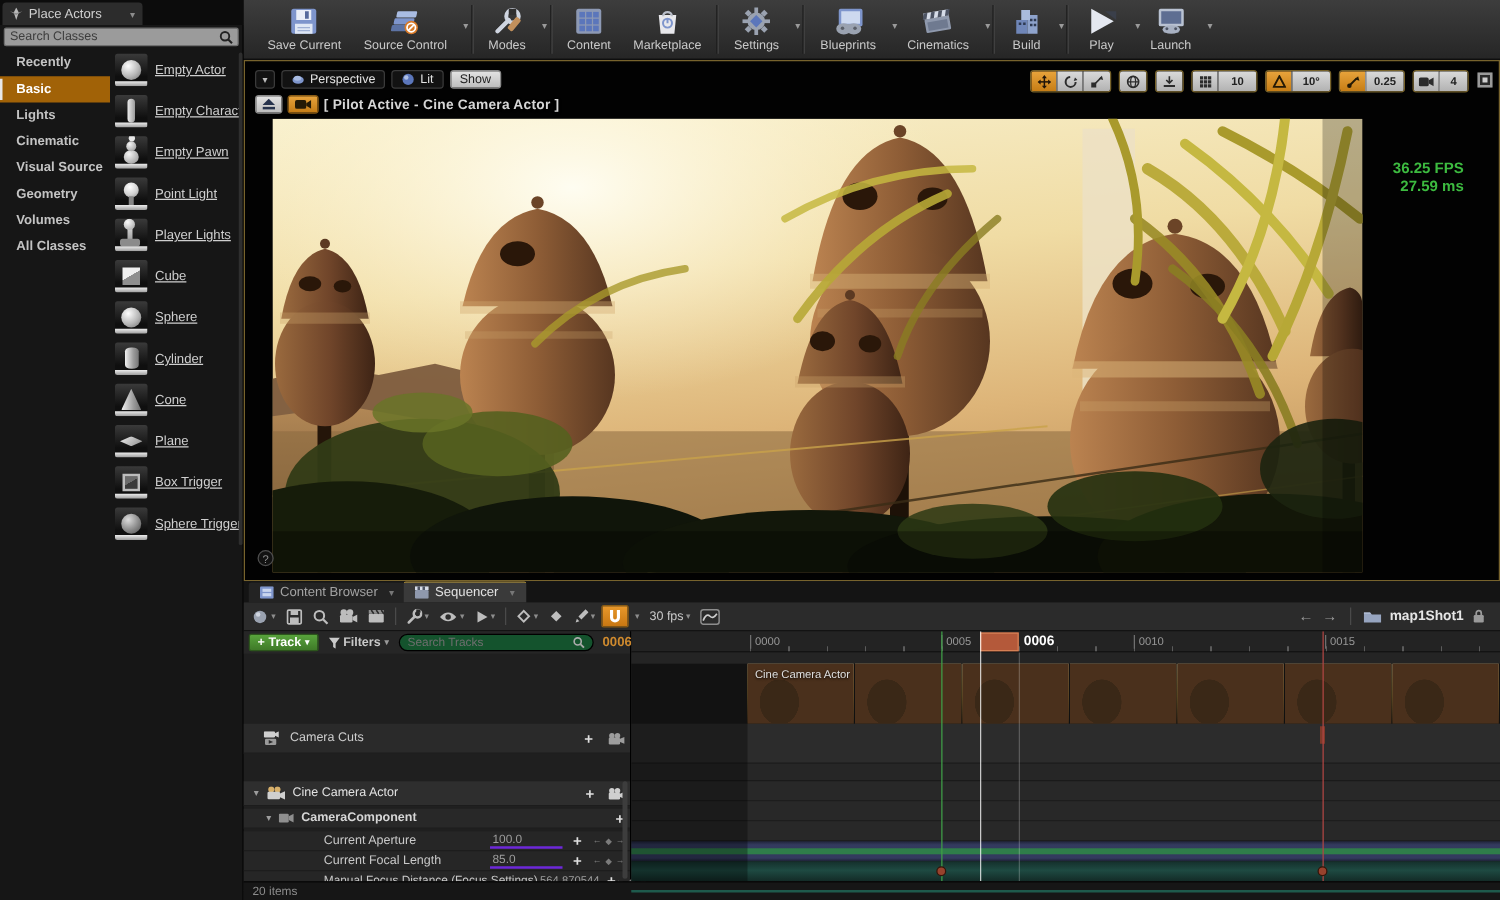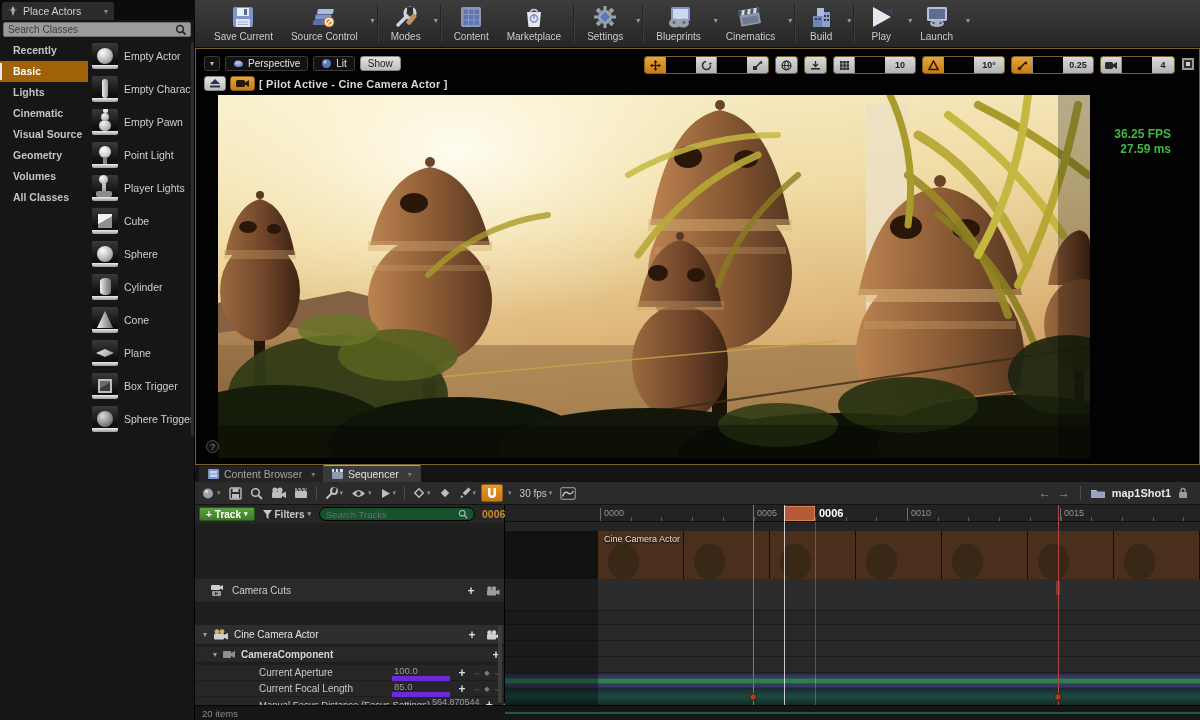--- a/index.html
+++ b/index.html
@@ -14,21 +14,21 @@
   #pa-tab .caret{margin-left:auto;color:#8c8c8c;font-size:8px;}
   #pa-search{position:absolute;left:3px;top:22px;width:188px;height:15px;background:#9b9b9b;border:1px solid #6f6f6f;border-radius:2px;display:flex;align-items:center;}
   #pa-search input{flex:1;background:transparent;border:none;outline:none;font-family:"Liberation Sans",sans-serif;font-size:10px;color:#2e2e2e;padding:0 4px;}
   #pa-search input::placeholder{color:#3d3d3d;}
   #cats{position:absolute;left:0;top:40px;width:88px;}
   .cat{position:relative;height:21px;line-height:21px;padding-left:13px;font-weight:bold;font-size:10.5px;color:#c3c3c3;cursor:default;}
   .cat.sel{background:#a16207;color:#ffffff;}
   .cat.sel::before{content:"";position:absolute;left:0;top:2px;bottom:2px;width:2px;background:#e8e8e8;}
   #items{position:absolute;left:88px;top:40px;width:104px;}
   .item{position:relative;height:33px;}
-  .item .lbl{position:absolute;left:36px;top:10px;font-size:10.5px;color:#cfcfcf;white-space:nowrap;}
+  .item .lbl{position:absolute;left:36px;top:10px;font-size:10.5px;color:#cfcfcf;white-space:nowrap;text-decoration:underline;}
   .tile{position:absolute;left:4px;top:3px;width:26px;height:26px;background:linear-gradient(180deg,#3a3a3a,#0f0f0f 70%);border-radius:2px;overflow:hidden;}
   .tile::after{content:"";position:absolute;left:0;right:0;bottom:0;height:4px;background:linear-gradient(180deg,#ececec,#9c9c9c);}
   .sh{position:absolute;}
   .sh.sphere{left:5px;top:5px;width:16px;height:16px;border-radius:50%;background:radial-gradient(circle at 35% 30%,#fdfdfd,#b7b7b7 55%,#6e6e6e);}
   .sh.char{left:10px;top:3px;width:6px;height:19px;border-radius:3px;background:linear-gradient(90deg,#ececec,#9a9a9a);}
   .sh.pawn{left:7px;top:11px;width:12px;height:11px;border-radius:50%;background:radial-gradient(circle at 35% 30%,#f4f4f4,#8f8f8f);}
   .sh.pawn::before{content:"";position:absolute;left:2px;top:-7px;width:8px;height:8px;border-radius:50%;background:radial-gradient(circle at 35% 30%,#f4f4f4,#8f8f8f);}
   .sh.pawn::after{content:"";position:absolute;left:3.5px;top:-12px;width:5px;height:5px;border-radius:50%;background:#e9e9e9;}
   .sh.bulb{left:7px;top:4px;width:12px;height:12px;border-radius:50%;background:radial-gradient(circle at 40% 30%,#ffffff,#d2d2d2 55%,#8d8d8d);}
   .sh.bulb::after{content:"";position:absolute;left:4px;top:11px;width:4px;height:7px;background:#858585;}
@@ -56,21 +56,21 @@
   #viewport{position:absolute;left:195px;top:48px;width:1005px;height:417px;background:#020202;border:1px solid #77632d;}
   #scene{position:absolute;left:22px;top:46px;width:872px;height:363px;}
   .pill{height:15px;border-radius:3px;display:inline-flex;align-items:center;gap:4px;padding:0 7px;font-size:10px;}
   .pill.dark{background:rgba(22,22,22,.82);color:#e3e3e3;border:1px solid #3a3a3a;}
   .pill.light{background:linear-gradient(180deg,#e3e3e3,#bdbdbd);color:#1d1d1d;border:1px solid #8a8a8a;}
   .pill.orange{background:linear-gradient(180deg,#e7a33c,#c47c16);border:1px solid #8a5c14;color:#241a06;}
   #vp-row1{position:absolute;left:8px;top:7px;display:flex;gap:5px;align-items:center;}
   #vp-row2{position:absolute;left:8px;top:27px;display:flex;gap:4px;align-items:center;}
   #pilot-label{font-size:11px;font-weight:bold;color:#d6d6d6;text-shadow:0 1px 2px #000;letter-spacing:.2px;}
   #vp-tools{position:absolute;right:24px;top:7px;display:flex;gap:6px;align-items:center;}
-  .vgroup{display:flex;border-radius:3px;overflow:hidden;border:1px solid #77622a;gap:30px;}
+  .vgroup{display:flex;border-radius:3px;overflow:hidden;border:1px solid #77622a;}
   .vbtn{width:21px;height:16px;display:flex;align-items:center;justify-content:center;background:linear-gradient(180deg,#dadada,#b2b2b2);border-right:1px solid #8f8f8f;font-size:9px;color:#222;}
   .vbtn:last-child{border-right:none;}
   .vbtn.on{background:linear-gradient(180deg,#e8a43c,#c67d15);}
   .vbtn.num{width:30px;font-weight:bold;}
   #vp-max{position:absolute;right:5px;top:9px;width:12px;height:12px;border:2px solid #9a9a9a;background:#2a2a2a;}
   #vp-max::after{content:"";position:absolute;left:2px;top:2px;width:4px;height:4px;background:#cfcfcf;}
   #fps{position:absolute;right:28px;top:78px;text-align:right;color:#3dbb40;font-size:12px;font-weight:bold;line-height:15px;}
   #vp-help{position:absolute;left:10px;bottom:11px;width:13px;height:13px;border-radius:50%;border:1px solid #4e4e4e;color:#8f8f8f;font-size:9px;display:flex;align-items:center;justify-content:center;background:rgba(30,30,30,.6);}
 
   
@@ -96,21 +96,21 @@
   #add-track{height:14px;background:linear-gradient(180deg,#58a33c,#3f7a28);border:1px solid #2c551c;border-radius:2px;color:#fff;font-size:10px;font-weight:bold;display:flex;align-items:center;gap:3px;padding:0 6px;}
   #filters-btn{height:14px;display:flex;align-items:center;gap:3px;color:#c9c9c9;font-size:10px;font-weight:bold;padding:0 4px;}
   #track-search{flex:1;height:14px;background:#14532d;border:1px solid #000;border-radius:7px;display:flex;align-items:center;padding:0 6px;}
   #track-search input{flex:1;background:transparent;border:none;outline:none;font-family:"Liberation Sans",sans-serif;font-size:9.5px;color:#bbb;}
   #track-search input::placeholder{color:#6e6e6e;}
   #cur-frame{color:#cf8a2e;font-size:10.5px;font-weight:bold;padding:0 3px;}
   .trow{position:absolute;left:0;width:100%;display:flex;align-items:center;color:#cdcdcd;font-size:10px;}
   .trow .plus{margin-left:auto;color:#dedede;font-size:12px;font-weight:bold;width:16px;text-align:center;}
   .trow .camico{width:18px;text-align:center;}
   .navkeys{display:flex;align-items:center;gap:3px;color:#7b7b7b;font-size:7px;width:34px;justify-content:center;}
-  .valbox{width:58px;font-size:9.5px;color:#9d9d9d;border-bottom:5px solid #6d28d9;text-align:left;padding:0 2px;}
+  .valbox{width:58px;font-size:9.5px;color:#9d9d9d;border-bottom:2px solid #6d28d9;text-align:left;padding:0 2px;}
   .checkbox{width:11px;height:11px;background:#3c3c3c;border:1px solid #1a1a1a;border-radius:2px;color:#d9d9d9;font-size:9px;line-height:10px;text-align:center;}
   #seq-left-scroll{position:absolute;right:2px;top:120px;width:4px;height:78px;background:#3d3d3d;border-radius:2px;}
 
   
   #seq-time{position:absolute;left:310px;top:40px;width:695px;height:200px;background:#1b1b1b;overflow:hidden;}
   #ruler{position:absolute;left:0;top:0;width:100%;height:17px;background:#232323;border-bottom:1px solid #0f0f0f;}
   #ruler .minor{position:absolute;left:95px;right:0;bottom:0;height:4px;background:repeating-linear-gradient(90deg,#5b5b5b 0 1px,transparent 1px 30.7px);}
   .rtick{position:absolute;top:3px;font-size:9px;color:#969696;border-left:1px solid #6f6f6f;padding-left:3px;line-height:11px;}
   #playhead-block{position:absolute;left:279px;top:1px;width:31px;height:15px;background:#b4593a;border:1px solid #d58055;}
   #playhead-label{position:absolute;left:314px;top:2px;font-size:11px;font-weight:bold;color:#fff;}

